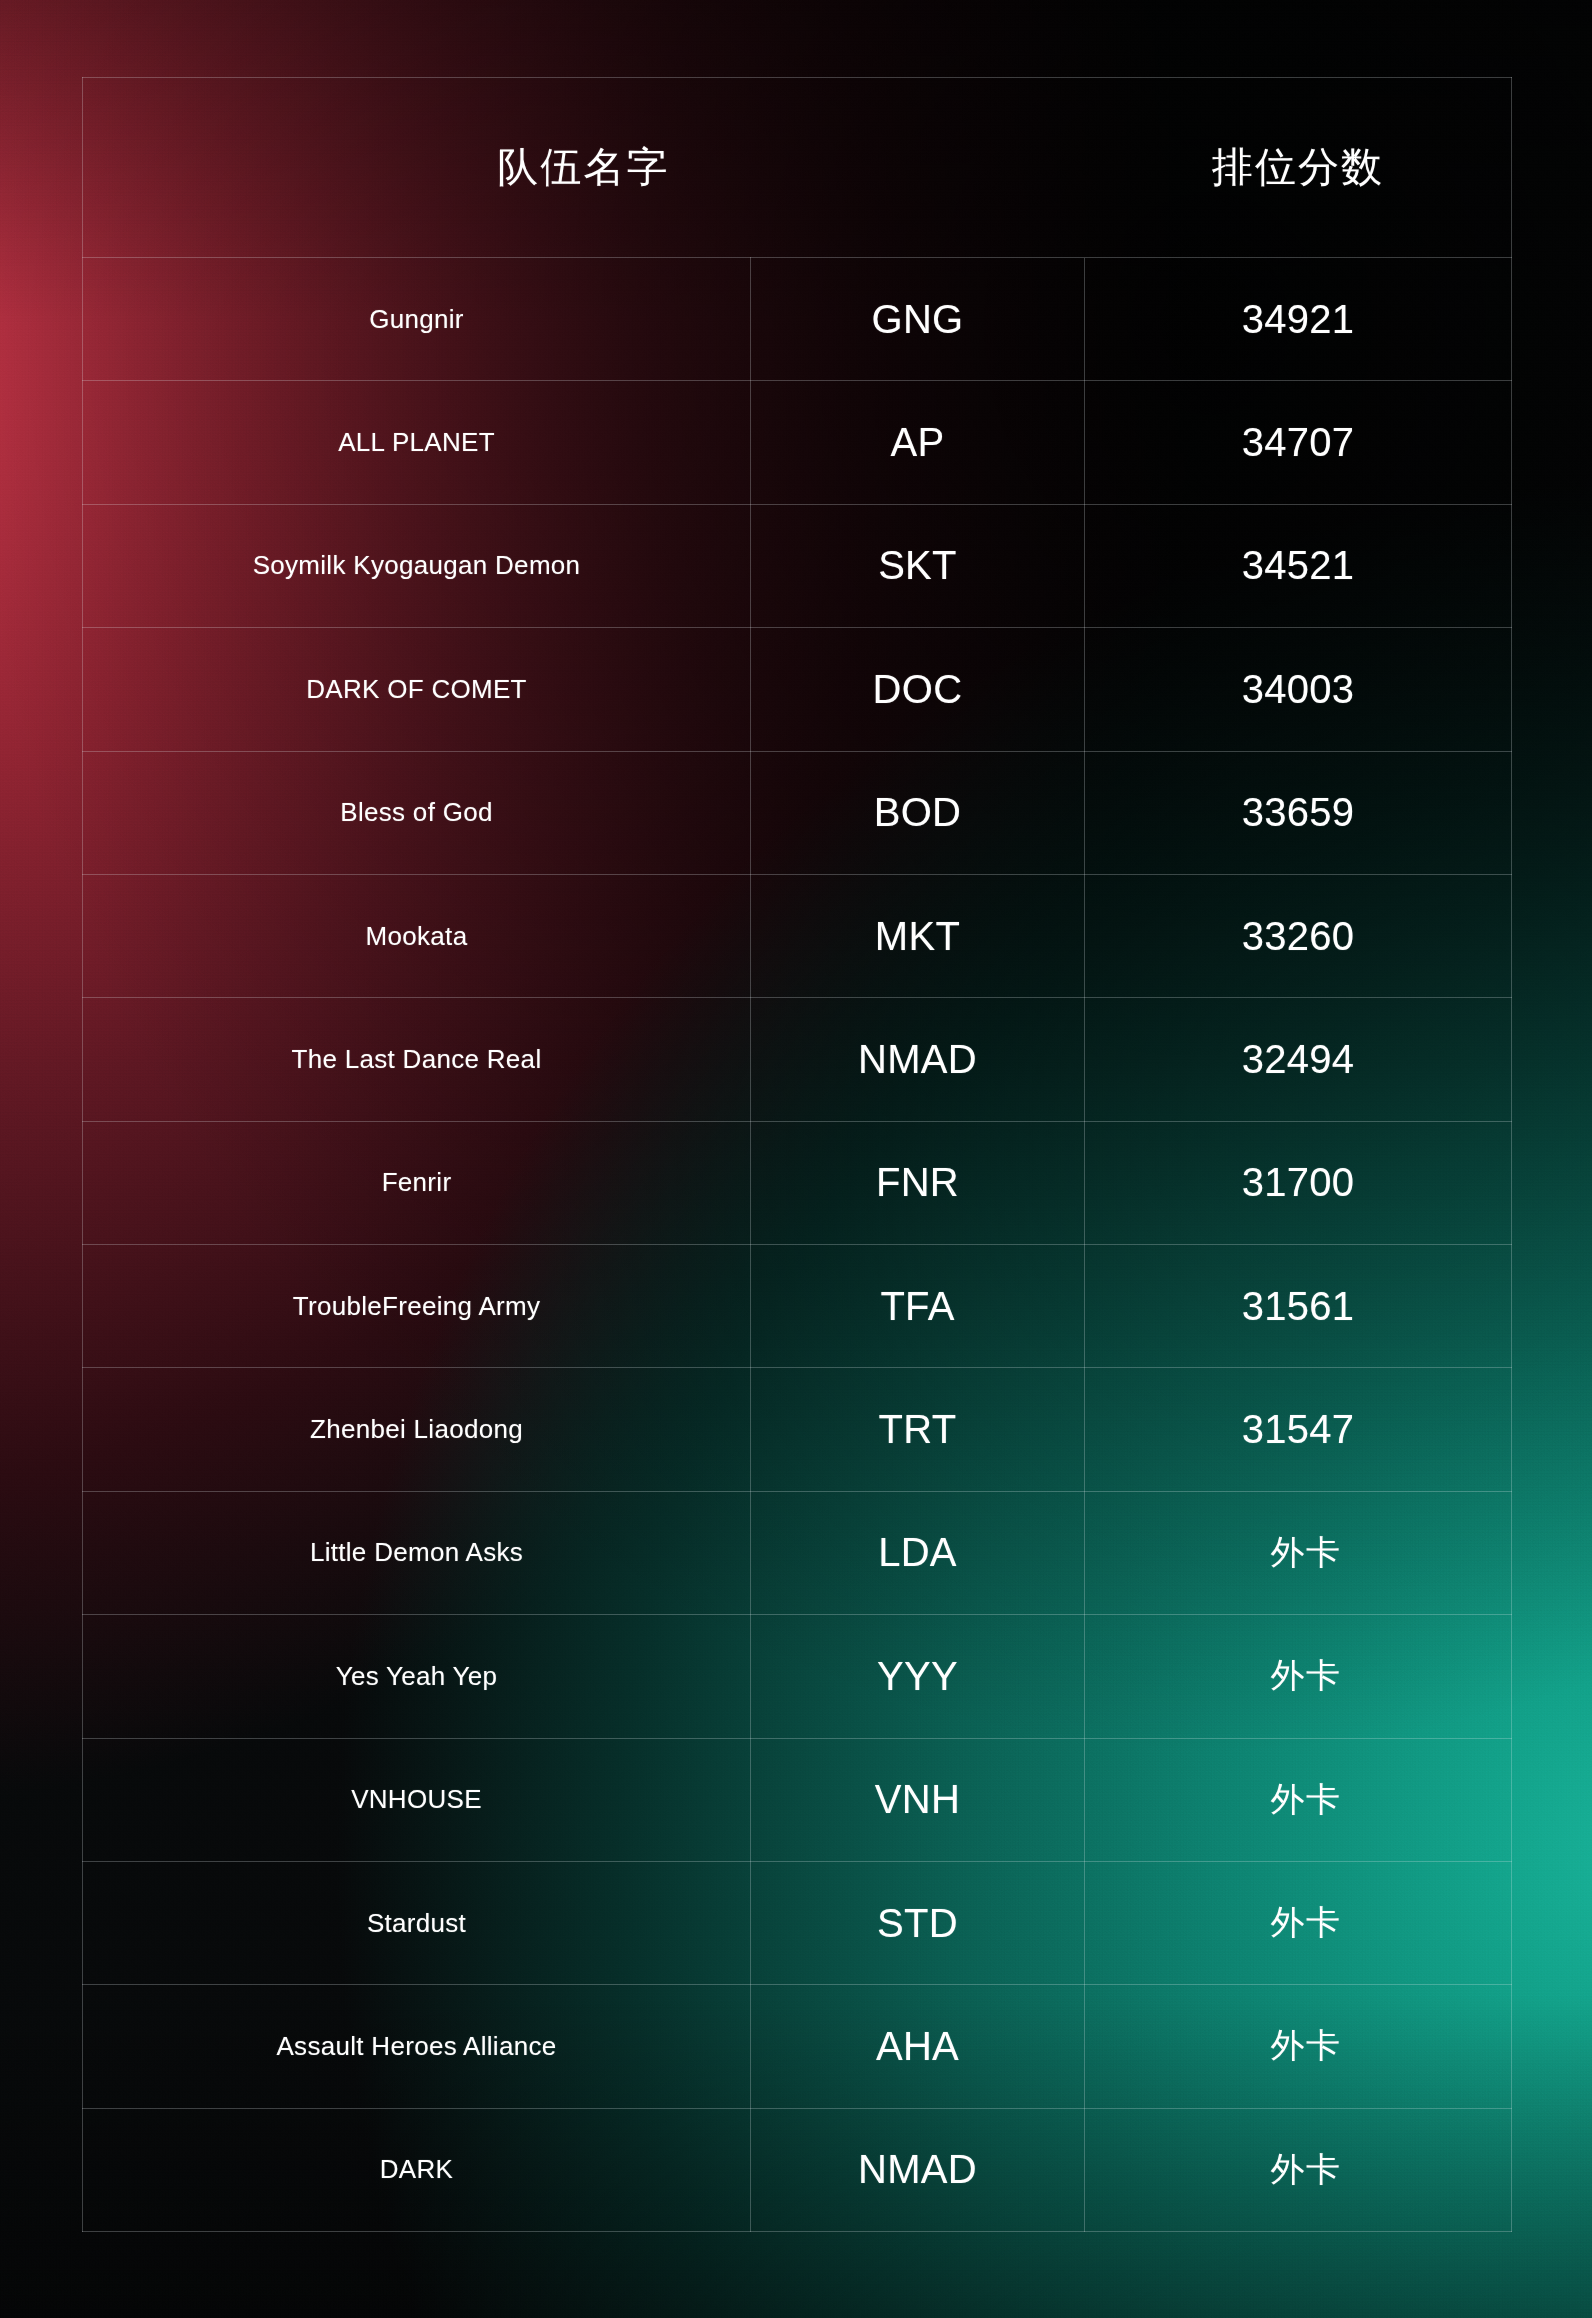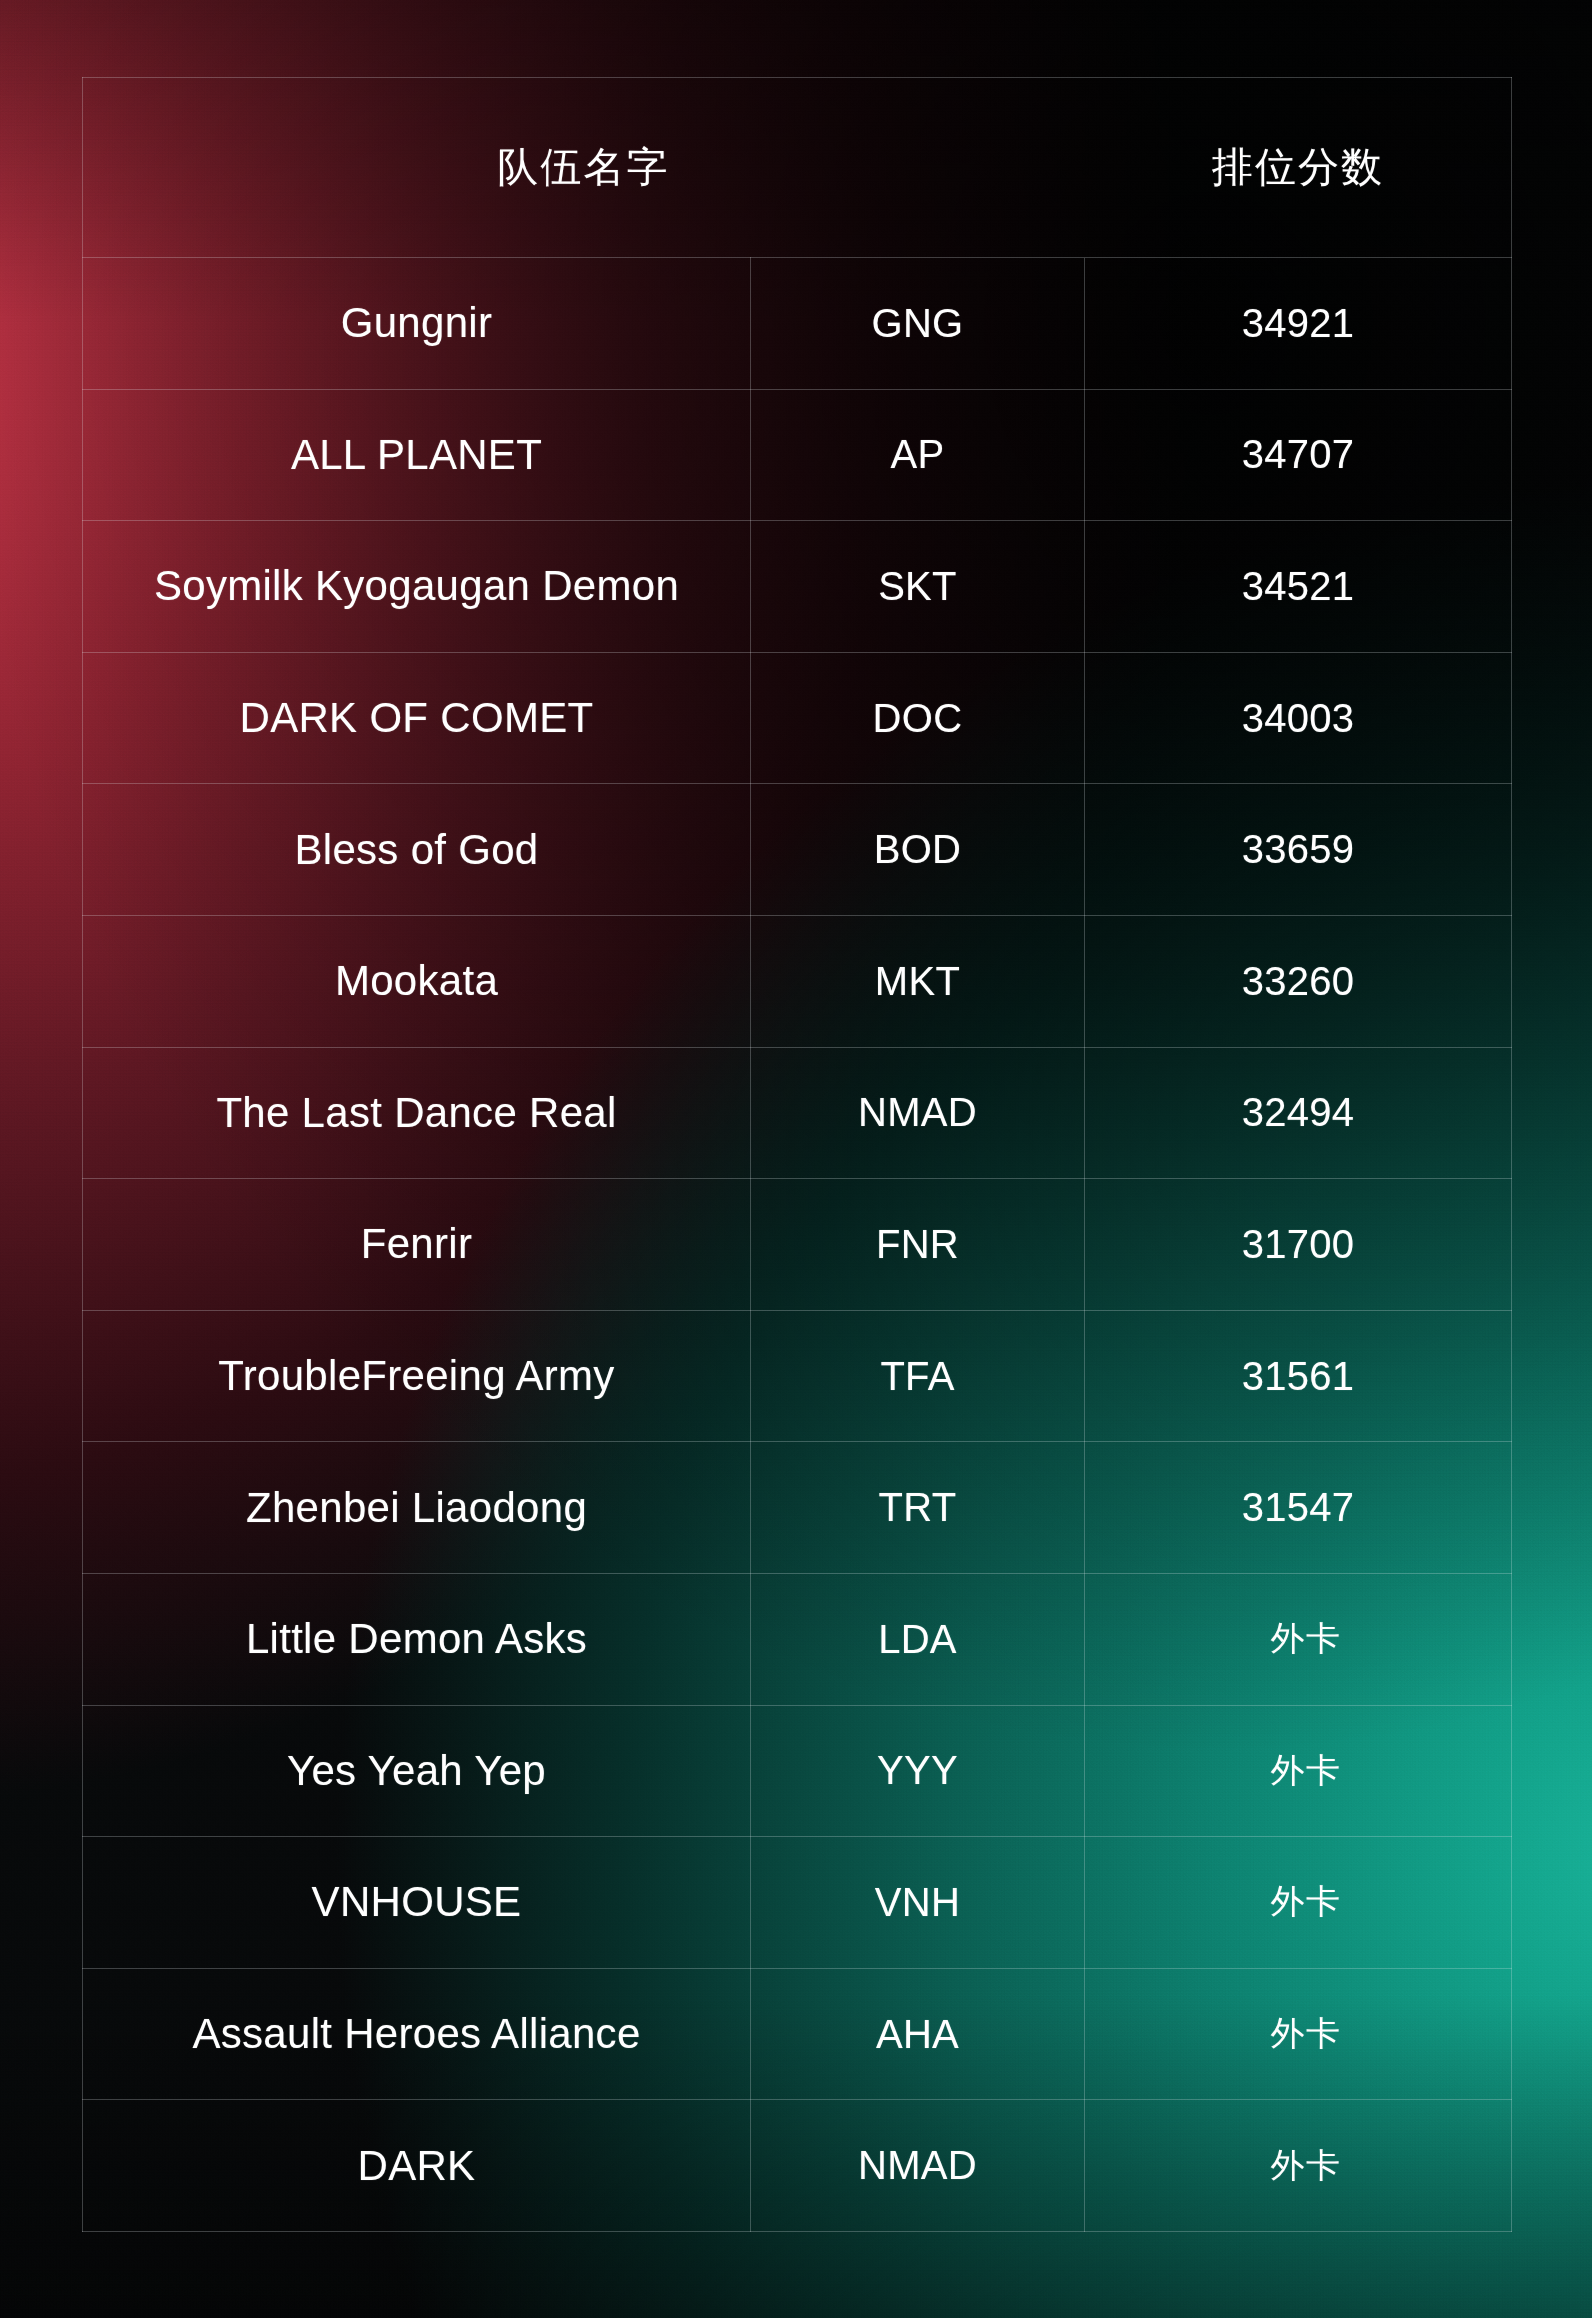--- a/index.html
+++ b/index.html
@@ -107,21 +107,21 @@
 
   thead th {
     height: 180px;
     font-size: 41px;
     letter-spacing: 2.1px;
   }
   thead th.th-name  { border-right-color: rgba(226,232,236,0.0); }
 
   tbody td {
     height: 123px;
-    font-size: 42px;
+    font-size: 26px;
     letter-spacing: 0.3px;
     white-space: nowrap;
   }
   tbody td.cell-tag,
   tbody td.cell-score {
     font-size: 40px;
   }
   tbody td.cell-score.wildcard {
     font-size: 34px;
     letter-spacing: 1.4px;
@@ -216,20 +216,25 @@
             <td class="cell-name">Yes Yeah Yep</td>
             <td class="cell-tag">YYY</td>
             <td class="cell-score wildcard">外卡</td>
           </tr>
           <tr>
             <td class="cell-name">VNHOUSE</td>
             <td class="cell-tag">VNH</td>
             <td class="cell-score wildcard">外卡</td>
           </tr>
           <tr>
+            <td class="cell-name">Stardust</td>
+            <td class="cell-tag">STD</td>
+            <td class="cell-score wildcard">外卡</td>
+          </tr>
+          <tr>
             <td class="cell-name">Assault Heroes Alliance</td>
             <td class="cell-tag">AHA</td>
             <td class="cell-score wildcard">外卡</td>
           </tr>
           <tr>
             <td class="cell-name">DARK</td>
             <td class="cell-tag">NMAD</td>
             <td class="cell-score wildcard">外卡</td>
           </tr>
         </tbody>

